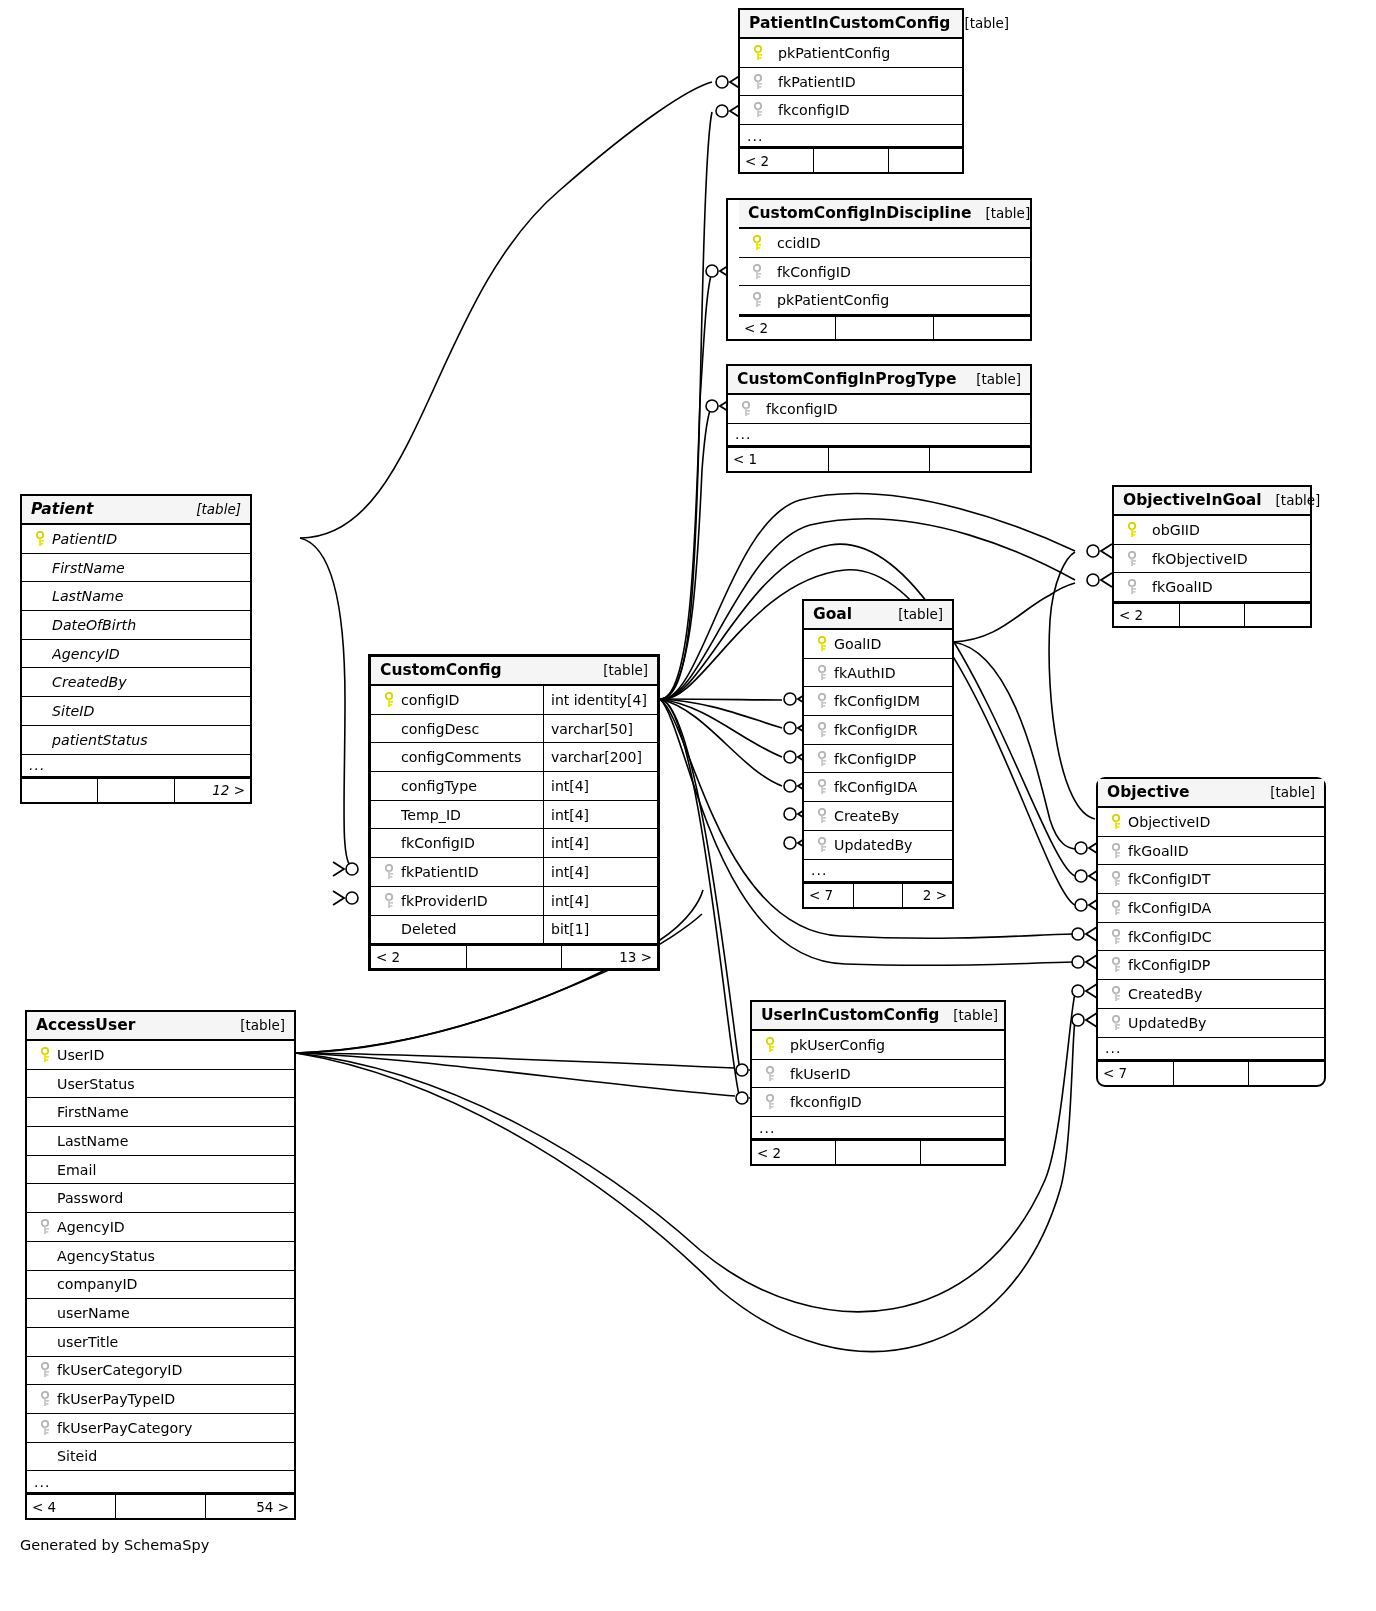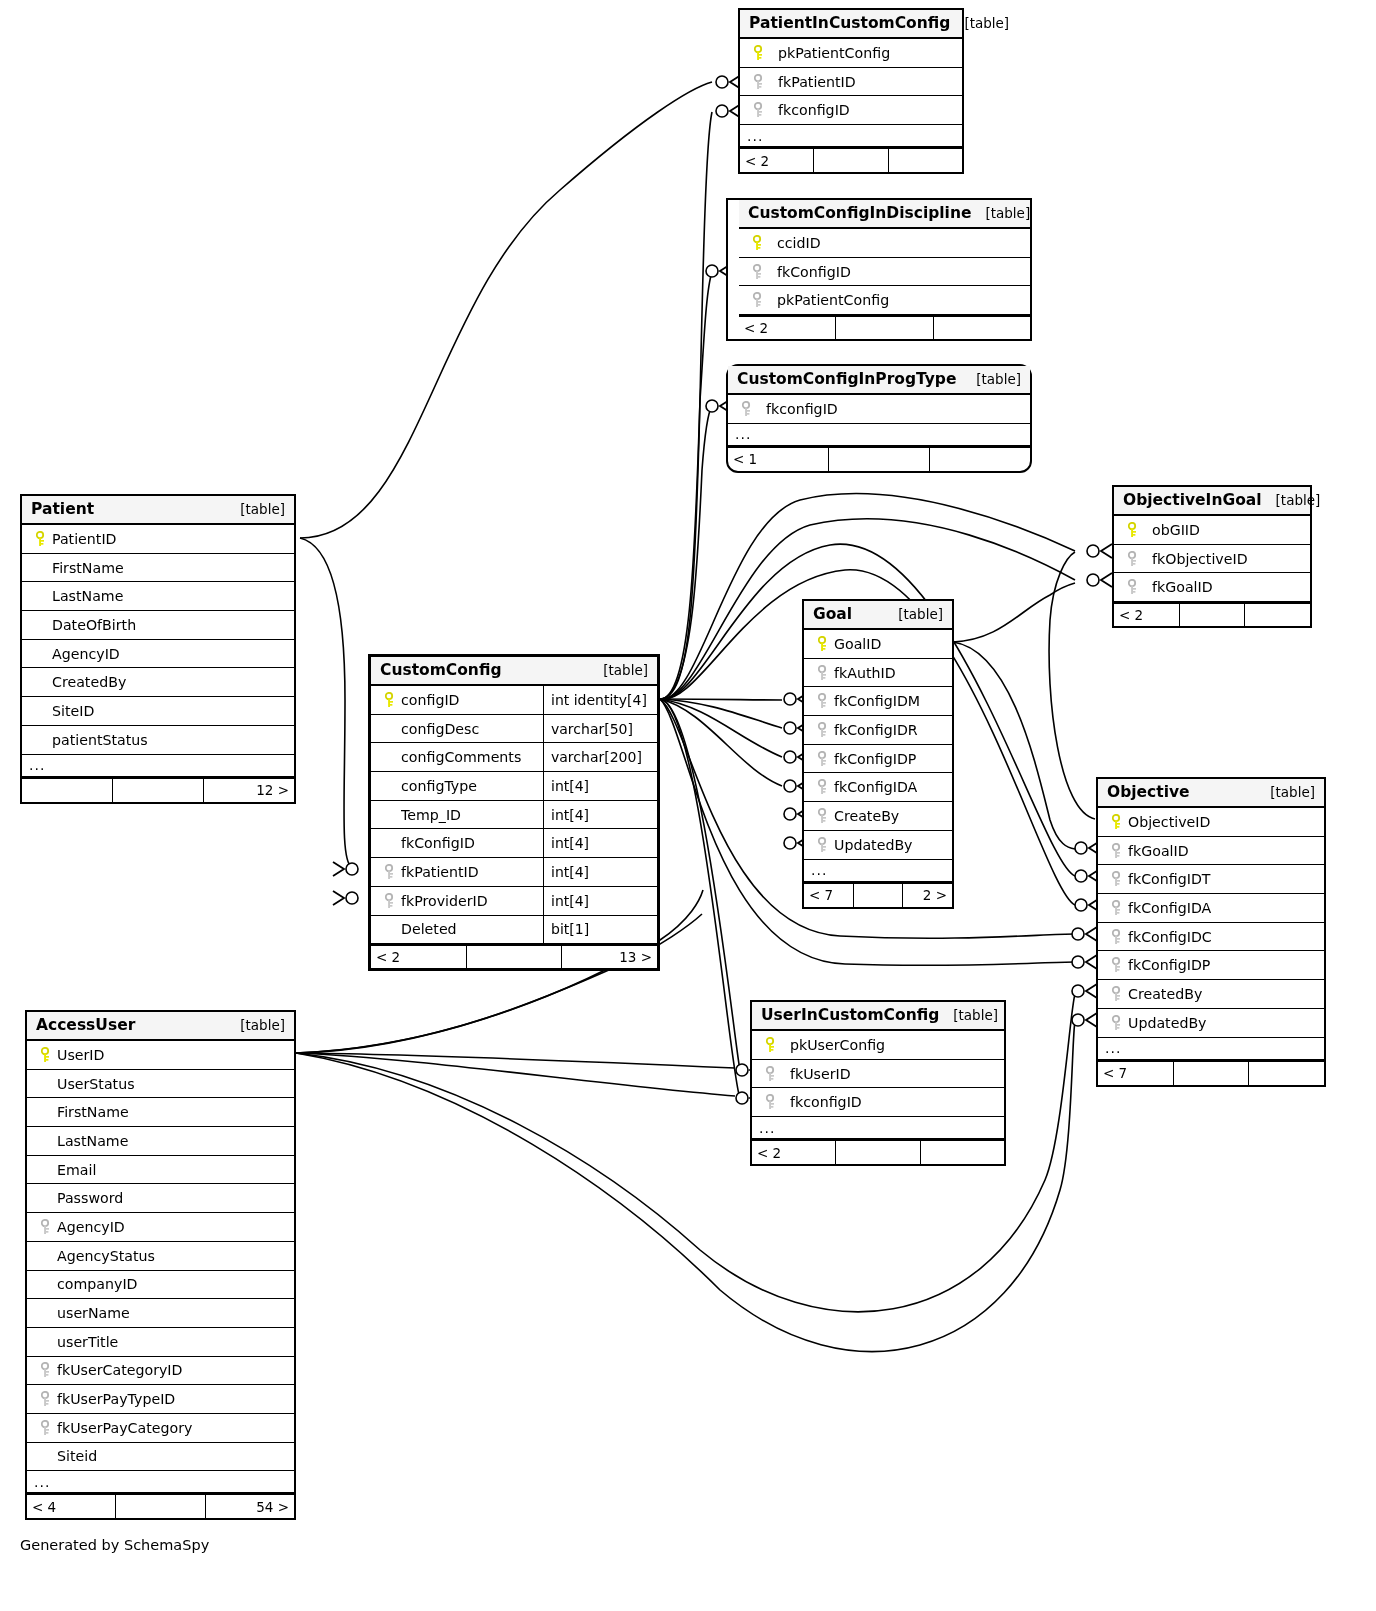--- a/index.html
+++ b/index.html
@@ -332,21 +332,21 @@
         <span class="col-name indent">pkPatientConfig</span>
       </div>
     </div>
     <div class="foot-row thick-top">
       <div class="foot-cell left">&lt; 2</div>
       <div class="foot-cell"></div>
       <div class="foot-cell right"></div>
     </div>
   </div>
 
-  <div class="table-box" style="left:726px; top:364px; width:306px;border-radius:12px;">
+  <div class="table-box" style="left:726px; top:364px; width:306px;">
     <div class="tbl-header">
       <span class="tbl-name">CustomConfigInProgType</span>
       <span class="tbl-tag">[table]</span>
     </div>
     <div class="tbl-row">
       <div class="col-left">
         <span class="key-slot">
             <svg class="keyicon" width="11" height="16" viewBox="0 0 11 16">
               <circle cx="4" cy="4" r="3.2" fill="none" stroke="#b4b4b4" stroke-width="1.8"></circle>
               <rect x="3.1" y="6" width="1.9" height="9" fill="#c8c8c8"></rect>
@@ -409,21 +409,21 @@
         <span class="col-name indent">fkGoalID</span>
       </div>
     </div>
     <div class="foot-row thick-top">
       <div class="foot-cell left">&lt; 2</div>
       <div class="foot-cell"></div>
       <div class="foot-cell right"></div>
     </div>
   </div>
 
-  <div class="table-box" style="left:20px; top:494px; width:276px;">
+  <div class="table-box" style="left:20px; top:494px; width:232px;font-style:italic;">
     <div class="tbl-header">
       <span class="tbl-name">Patient</span>
       <span class="tbl-tag">[table]</span>
     </div>
     <div class="tbl-row">
       <div class="col-left">
         <span class="key-slot">
             <svg class="keyicon" width="11" height="16" viewBox="0 0 11 16">
               <circle cx="4" cy="4" r="3.2" fill="none" stroke="#d4d400" stroke-width="1.8"></circle>
               <rect x="3.1" y="6" width="1.9" height="9" fill="#e8e800"></rect>
@@ -690,21 +690,21 @@
         </div>
     </div>
     <div class="ellipsis-row">...</div>
     <div class="foot-row">
       <div class="foot-cell left">&lt; 7</div>
       <div class="foot-cell"></div>
       <div class="foot-cell right">2 &gt;</div>
     </div>
   </div>
 
-  <div class="table-box" style="left:1096px; top:777px; width:230px;">
+  <div class="table-box" style="left:1096px; top:777px; width:230px;border-radius:9px;">
     <div class="tbl-header">
       <span class="tbl-name">Objective</span>
       <span class="tbl-tag">[table]</span>
     </div>
     <div class="tbl-row">
       <div class="col-left">
         <span class="key-slot">
             <svg class="keyicon" width="11" height="16" viewBox="0 0 11 16">
               <circle cx="4" cy="4" r="3.2" fill="none" stroke="#d4d400" stroke-width="1.8"></circle>
               <rect x="3.1" y="6" width="1.9" height="9" fill="#e8e800"></rect>

